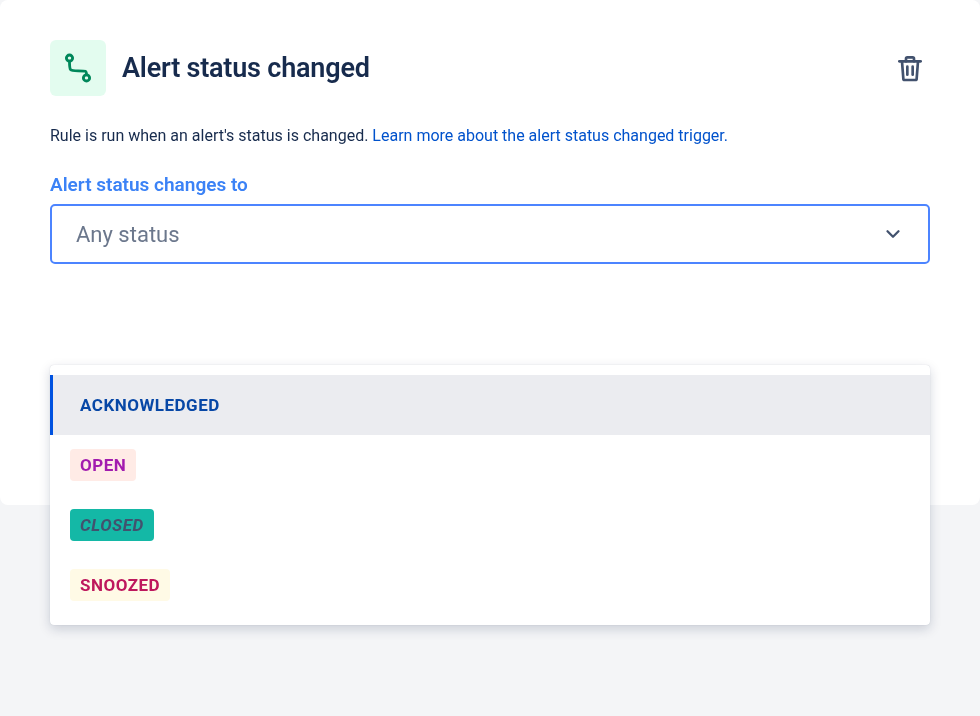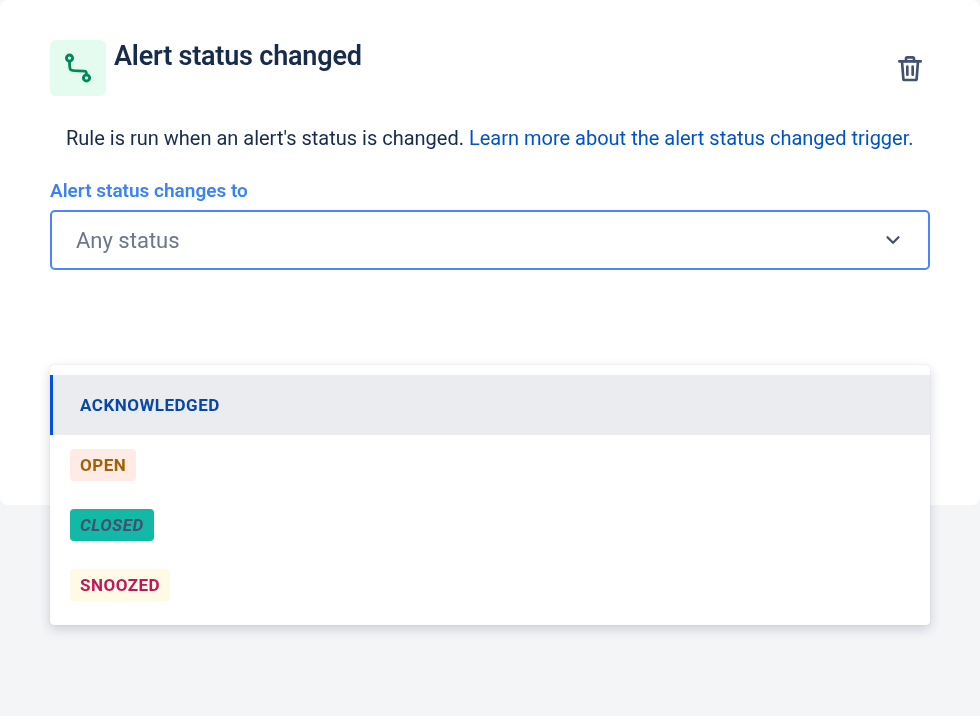--- a/index.html
+++ b/index.html
@@ -23,22 +23,22 @@
       min-height: 505px;
     }
     .header-row {
       display: flex;
       align-items: center;
       justify-content: space-between;
       margin-bottom: 28px;
     }
     .header-left {
       display: flex;
-      align-items: flex-start;
-      gap: 8px;
+      align-items: center;
+      gap: 16px;
     }
     .icon-box {
       width: 56px;
       height: 56px;
       background: #e3fcef;
       border-radius: 6px;
       display: flex;
       align-items: center;
       justify-content: center;
     }
@@ -51,25 +51,24 @@
     .trash-btn {
       width: 40px;
       height: 40px;
       display: flex;
       align-items: center;
       justify-content: center;
       cursor: pointer;
       border-radius: 4px;
     }
     .description {
-      font-size: 20px;
+      font-size: 16px;
       color: #172b4d;
       line-height: 1.45;
       margin-bottom: 26px;
-      margin-left: 16px;
     }
     .description a {
       color: #0052cc;
       text-decoration: none;
     }
     .field-label {
       font-size: 19px;
       font-weight: 600;
       color: #3b82f6;
       margin-bottom: 8px;
@@ -120,21 +119,21 @@
       letter-spacing: 0.5px;
       padding: 6px 10px;
       border-radius: 4px;
       text-transform: uppercase;
     }
     .lozenge-acknowledged {
       color: #0747a6;
     }
     .lozenge-open {
       background: #ffebe6;
-      color: #a16207;
+      color: #a21caf;
     }
     .lozenge-closed {
       background: #14b8a6;
       color: #42526e;
       font-style: italic;
     }
     .lozenge-snoozed {
       background: #fffae6;
       color: #be185d;
     }

